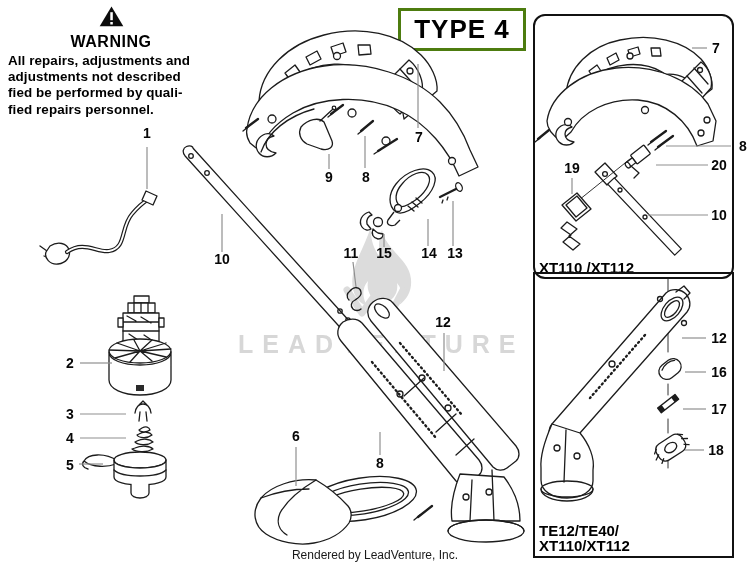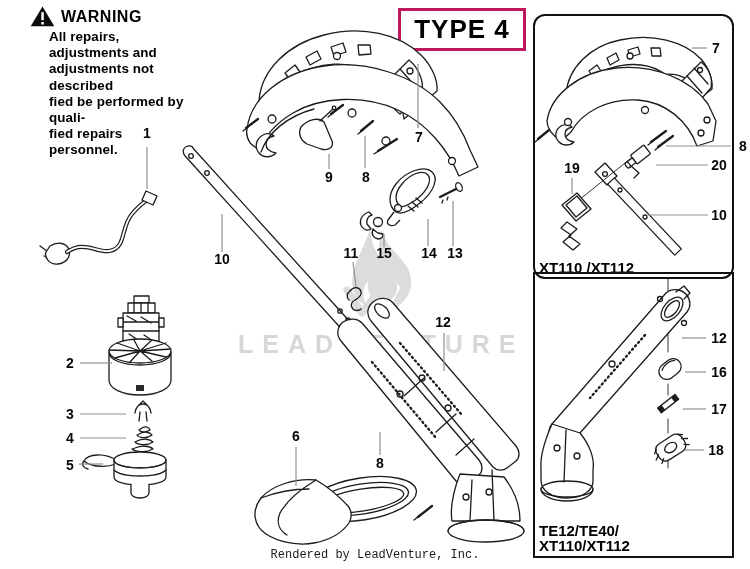--- a/index.html
+++ b/index.html
@@ -1,38 +1,38 @@
 <!DOCTYPE html>
 <html><head>
 <meta charset="utf-8">
 <style>
   html,body{margin:0;padding:0;background:#fff;}
   #page{position:relative;width:750px;height:569px;background:#fff;overflow:hidden;
         font-family:"Liberation Sans",sans-serif;}
   
   #warning{position:absolute;left:8px;top:6px;width:184px;color:#000;}
-  #warning .title-row{display:flex;align-items:center;gap:6px;margin-left:22px;margin-bottom:2px;}
+  #warning .title-row{display:flex;align-items:center;gap:6px;margin-left:22px;margin-bottom:2px;flex-direction:column;}
   #warning .title{font-size:16px;font-weight:bold;letter-spacing:.5px;}
-  #warning .body-line{font-size:13.4px;font-weight:bold;line-height:16.2px;letter-spacing:.1px;margin-left:41px;}
-  
-  #type-box{position:absolute;left:398px;top:8px;width:128px;height:43px;border:3px solid #be185d;
+  #warning .body-line{font-size:13.4px;font-weight:bold;line-height:16.2px;letter-spacing:.1px;}
+  
+  #type-box{position:absolute;left:398px;top:8px;width:128px;height:43px;border:3px solid #4d7c0f;
             box-sizing:border-box;display:flex;align-items:center;justify-content:center;}
   #type-box .label{font-size:26px;font-weight:bold;letter-spacing:1px;color:#000;}
   
   .inset{position:absolute;left:533px;width:201px;border:2px solid #111;box-sizing:border-box;background:transparent;}
   #inset-top{top:14px;height:265px;border-radius:12px;}
   #inset-bottom{top:272px;height:286px;}
   .inset .caption{position:absolute;left:4px;bottom:2px;font-size:15px;font-weight:bold;color:#000;line-height:15px;}
   #inset-bottom .caption{bottom:3px;}
   
   #watermark-text{position:absolute;left:238px;top:330px;font-size:25px;font-weight:bold;
                   letter-spacing:9px;color:#d7d7d7;white-space:nowrap;}
   
   #footer{position:absolute;left:250px;top:548px;width:250px;text-align:center;
-          font-size:12px;color:#1a1a1a;font-family:Liberation Mono, monospace;}
+          font-size:12px;color:#1a1a1a;}
   
   #art{position:absolute;left:0;top:0;}
   #art .ln{fill:none;stroke:#1c1c1c;stroke-width:1.3;stroke-linecap:round;stroke-linejoin:round;}
   #art .fw{fill:#fff;stroke:#1c1c1c;stroke-width:1.3;stroke-linejoin:round;}
   #art .thk{stroke-width:2.3;}
   #art .thin{stroke-width:.9;}
   #art .dots{fill:none;stroke:#1c1c1c;stroke-width:2.4;stroke-dasharray:1.2 3.4;stroke-linecap:round;}
   #art text.callout{font-family:"Liberation Sans",sans-serif;font-weight:bold;font-size:14px;fill:#060606;}
 </style>
 </head>

